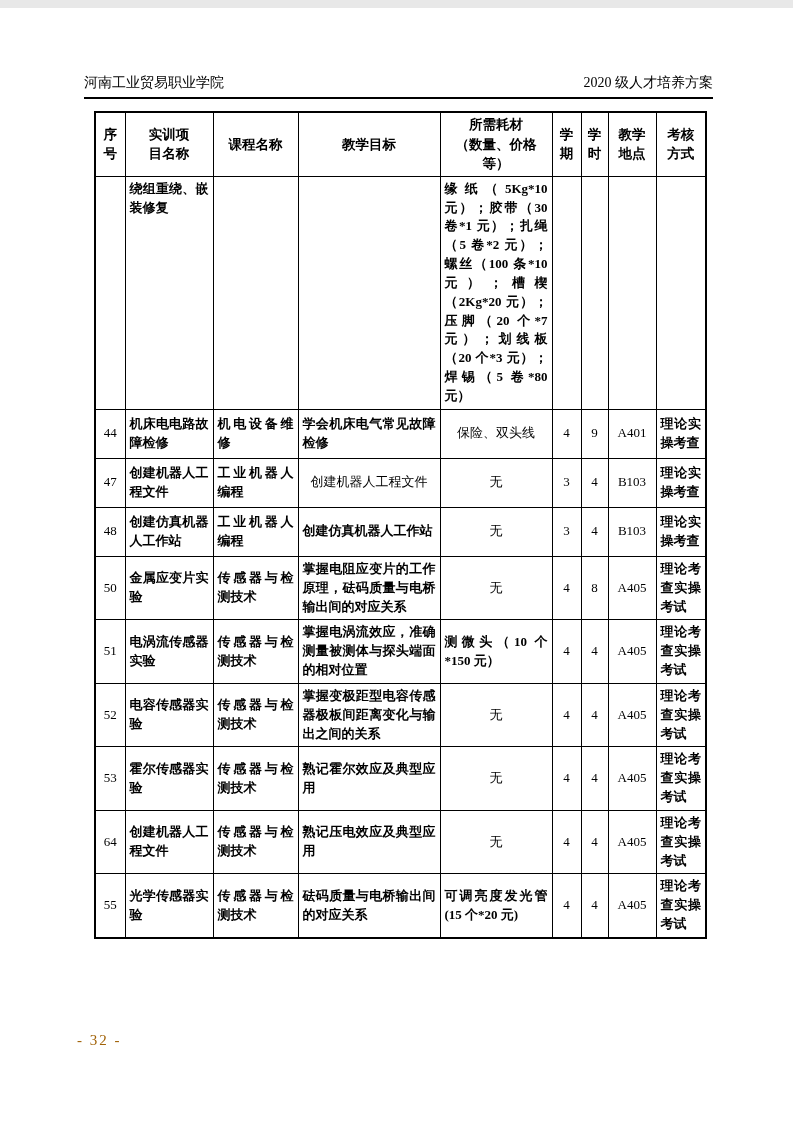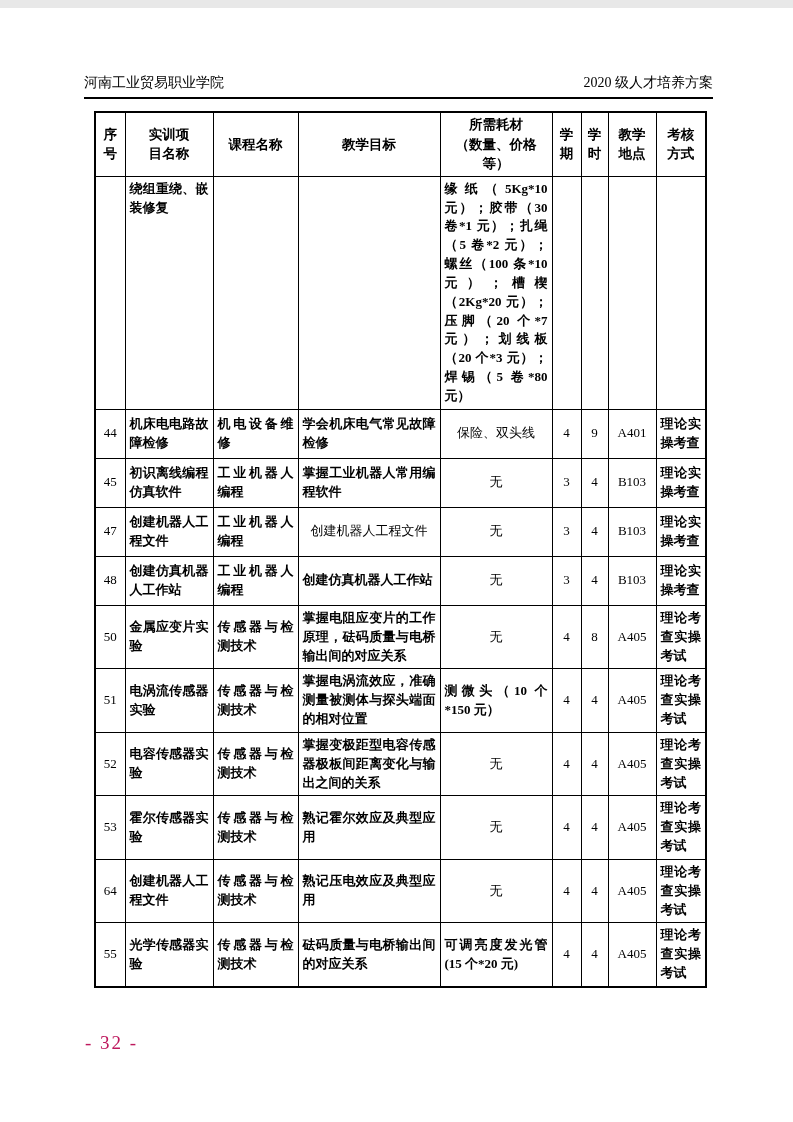--- a/index.html
+++ b/index.html
@@ -58,25 +58,25 @@
     font-size: 13.5px;
     padding: 2px 2px;
   }
   .training-table tbody tr { height: 49px; }
   .training-table tbody tr.row-continuation td { vertical-align: top; }
   .c-center { text-align: center; }
   .c-just   { text-align: justify; font-weight: bold; }
   
   .page-footer {
     position: absolute;
-    left: 85px;
+    left: 77px;
     top: 1024px;
-    font-size: 19px;
+    font-size: 15px;
     letter-spacing: 2px;
-    color: #be185d;
+    color: #a16207;
   }
 </style>
 </head>
 <body>
 
 <div class="page">
 
   <div class="page-header">
     <span>河南工业贸易职业学院</span>
     <span>2020 级人才培养方案</span>
@@ -132,31 +132,20 @@
             <td class="c-just">机床电电路故障检修</td>
             <td class="c-just">机电设备维修</td>
             <td class="c-just">学会机床电气常见故障检修</td>
             <td class="c-center">保险、双头线</td>
             <td class="c-center">4</td>
             <td class="c-center">9</td>
             <td class="c-center">A401</td>
             <td class="c-just">理论实操考查</td>
           </tr>
           <tr>
-            <td class="c-center">45</td>
-            <td class="c-just">初识离线编程仿真软件</td>
-            <td class="c-just">工业机器人编程</td>
-            <td class="c-just">掌握工业机器人常用编程软件</td>
-            <td class="c-center">无</td>
-            <td class="c-center">3</td>
-            <td class="c-center">4</td>
-            <td class="c-center">B103</td>
-            <td class="c-just">理论实操考查</td>
-          </tr>
-          <tr>
             <td class="c-center">47</td>
             <td class="c-just">创建机器人工程文件</td>
             <td class="c-just">工业机器人编程</td>
             <td class="c-center">创建机器人工程文件</td>
             <td class="c-center">无</td>
             <td class="c-center">3</td>
             <td class="c-center">4</td>
             <td class="c-center">B103</td>
             <td class="c-just">理论实操考查</td>
           </tr>

